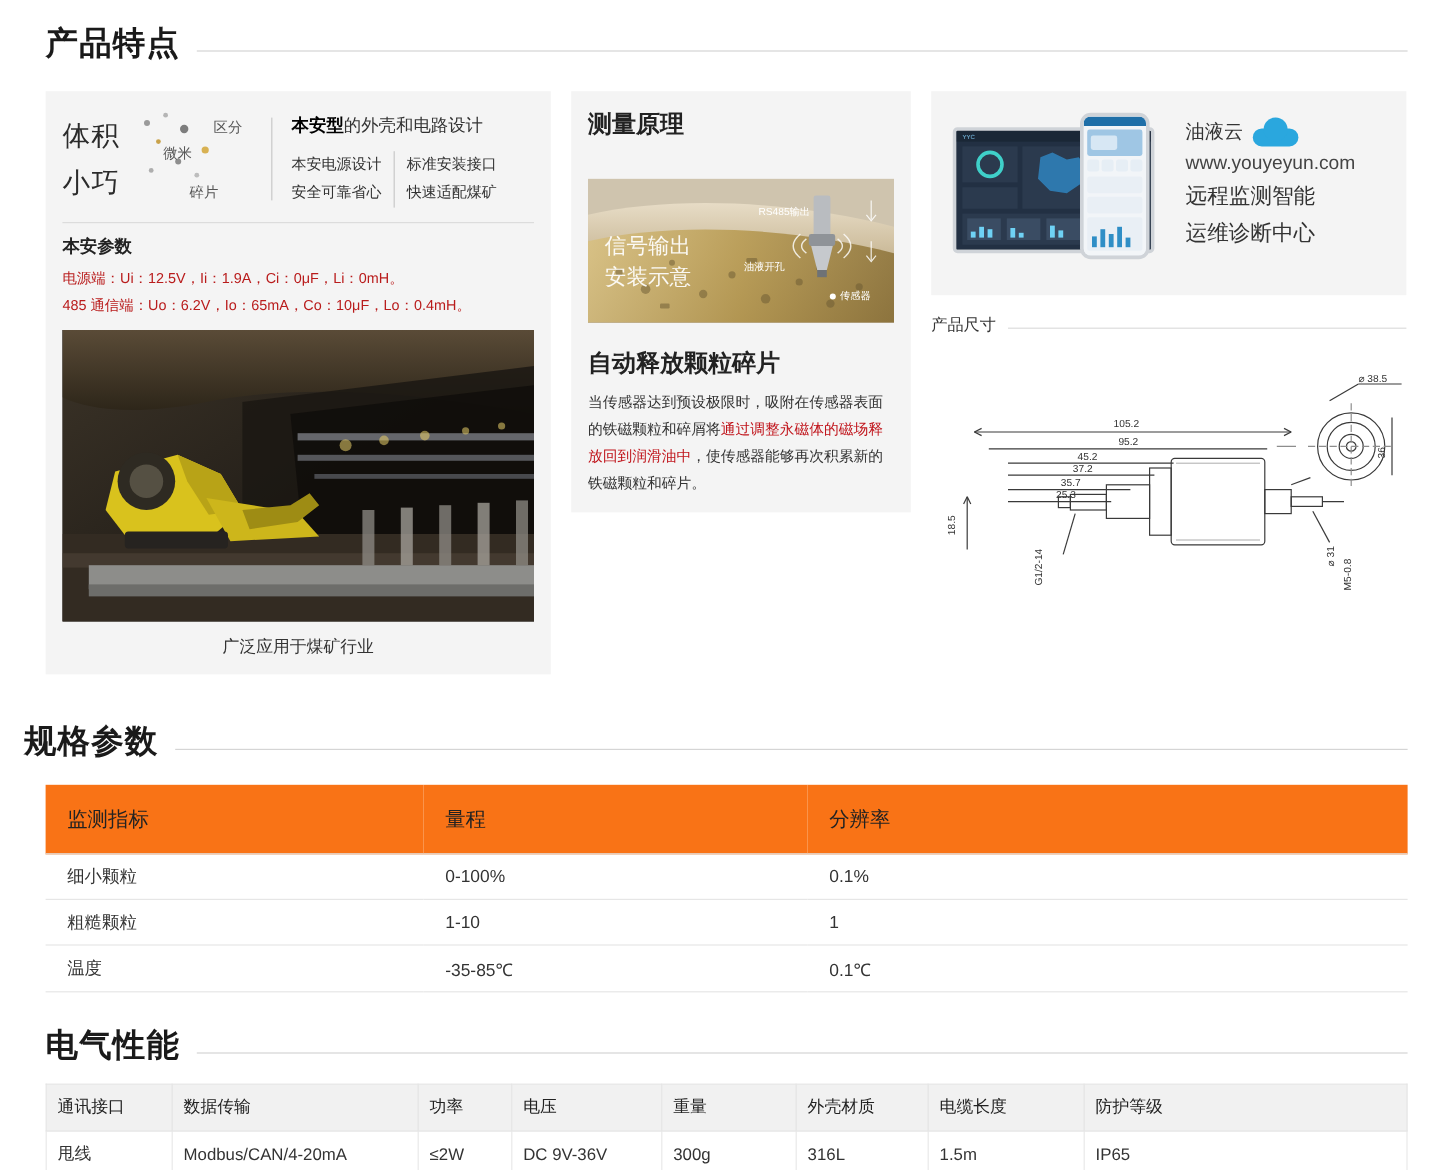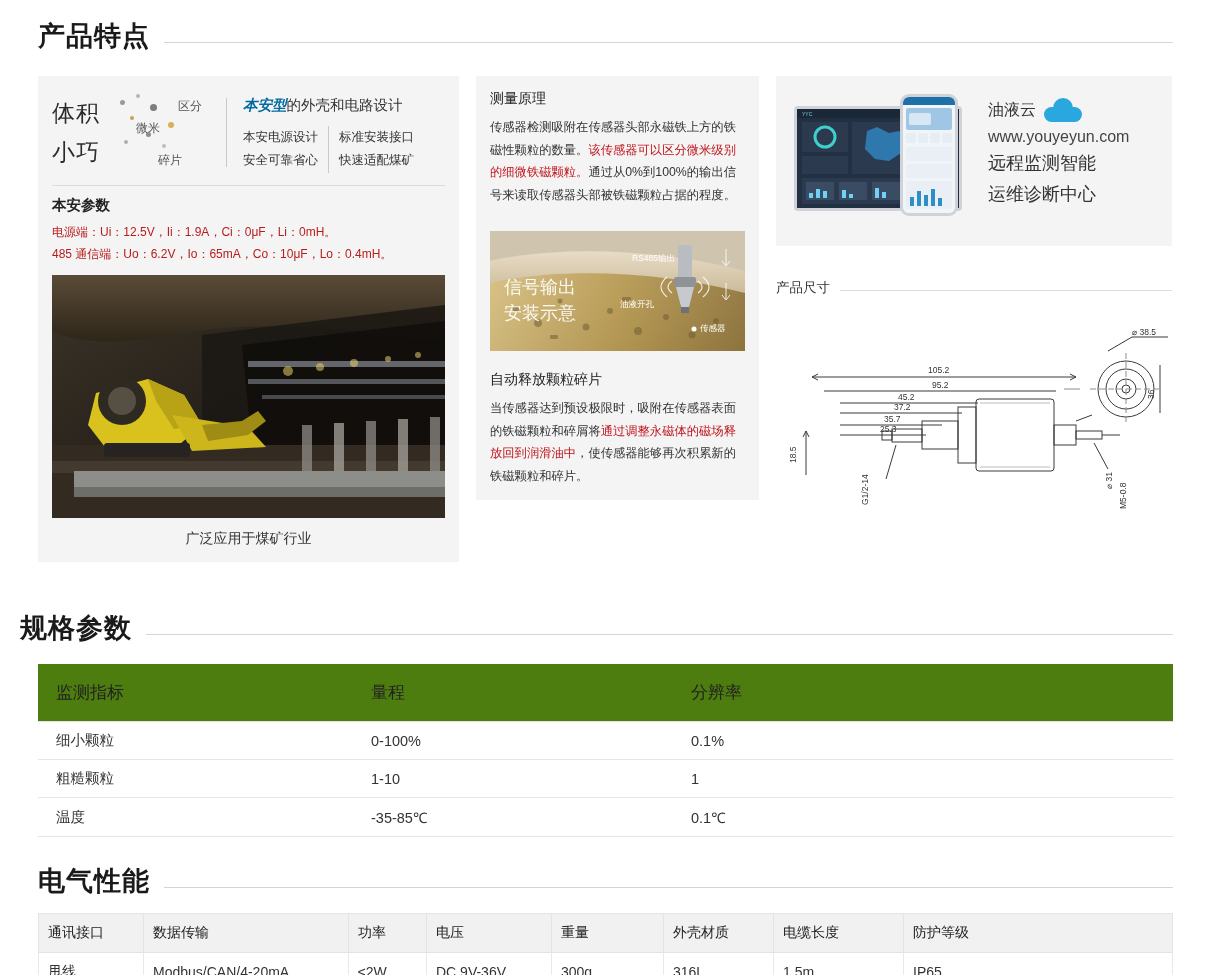--- a/index.html
+++ b/index.html
@@ -28,71 +28,71 @@
   .card-c { width: 396px; background: transparent; }
 
   
   .a-top { display:flex; padding: 16px 14px 10px 14px; gap: 6px; }
   .a-big { font-size: 23px; line-height: 1.5; color:#2b2b2b; letter-spacing:1px; padding-top:4px;}
   .dots { position:relative; width: 110px; height: 70px; font-size: 12px; color:#555; }
   .dots .lbl { position:absolute; white-space:nowrap; }
   .dots .d { position:absolute; border-radius:50%; }
   .a-divider { width:1px; background:#c9c9c9; margin: 6px 10px 6px 4px; }
   .a-right { font-size: 12.5px; color:#333; line-height:1.9; }
-  .a-right .red { color:#0369a1; font-weight:bold;font-style:italic; }
+  .a-right .red { color:#000000; font-weight:bold; }
   .a-right .title { font-size: 14.5px; margin-bottom: 6px; }
   .a-cols { display:flex; gap:10px; }
   .a-cols .vl { width:1px; background:#c9c9c9; }
 
   .hr-thin { height:1px; background:#dcdcdc; margin: 2px 14px 0 14px; }
 
   .a-params { padding: 10px 14px 10px 14px; }
   .a-params .h { font-size: 14.5px; font-weight:bold; margin-bottom:6px; color:#222; }
   .a-params .l { font-size: 12px; color:#b91c1c; line-height:1.85; }
 
   .photo-wrap { padding: 0 14px; }
   .photo {
     width: 393px; height: 243px;
     background: #2a241d;
     position:relative; overflow:hidden;
   }
   .caption { text-align:center; font-size:14px; color:#333; padding: 12px 0 14px 0; }
 
   
   .b-pad { padding: 14px 14px 12px 14px; }
-  .b-h { font-size:14px; font-weight:normal; margin-bottom:8px; }
+  .b-h { font-size:20px; font-weight:bold; margin-bottom:8px; }
   .b-p { font-size:12.3px; line-height:1.85; color:#333; }
   .b-p .red { color:#c0141b; }
   .b-img { width:255px; height:120px; margin: 12px 14px 0 14px; position:relative; overflow:hidden; background:#d8cdbd; }
   .b-img .ov { position:absolute; font-size:18px; color:#fff; opacity:.92; }
   .b-img .sm { position:absolute; font-size:8.5px; color:#fff; }
 
   
   .c-top { width:396px; height:170px; background:#f4f4f4; position:relative; overflow:hidden; display:flex; }
   .c-screens { width: 212px; position:relative; }
   .laptop { position:absolute; left:18px; top:30px; width:168px; height:105px; background:#2f3a4a; border:3px solid #cfd3d8; border-radius:4px; overflow:hidden; }
   .phone { position:absolute; left:124px; top:18px; width:58px; height:122px; background:#e9edf2; border:3px solid #cfd3d8; border-radius:9px; overflow:hidden; }
   .c-right { padding-top: 22px; }
   .c-brand { display:flex; align-items:center; gap:8px; font-size:16px; color:#333; }
   .cloud { width:38px; height:24px; position:relative; }
   .cloud:before { content:""; position:absolute; left:0; top:9px; width:38px; height:15px; background:#2aa7de; border-radius:9px; }
   .cloud:after { content:""; position:absolute; left:9px; top:0; width:20px; height:20px; background:#2aa7de; border-radius:50%; }
   .c-url { font-size:16px; color:#444; margin-top:6px; }
   .c-lines { font-size:18px; color:#333; line-height:1.5; margin-top:4px; }
 
-  .c-dimhead { display:flex; align-items:center; gap:10px; margin-top: 33px; text-align: right; }
+  .c-dimhead { display:flex; align-items:center; gap:10px; margin-top: 16px; text-align: right; }
   .c-dimhead .t { font-size:13.5px; color:#333; white-space:nowrap; }
   .c-dimhead .rule { flex:1; height:1px; background:#dcdcdc; position:relative; top:2px;}
   .dim-wrap { margin-top: 6px; height: 230px; position:relative; }
 
   
   .tbl-wrap { padding: 18px 38px 0 38px; }
   table { border-collapse: collapse; width: 100%; }
   .t1 { font-size: 14.5px; }
-  .t1 th { background:#4d7c0f; text-align:left; font-weight:normal; color:#222; padding: 17px 18px; font-size:17px; border-bottom:1px solid #e0e0e0;}
+  .t1 th { background:#f97316; text-align:left; font-weight:normal; color:#222; padding: 17px 18px; font-size:17px; border-bottom:1px solid #e0e0e0;}
   .t1 td { padding: 9px 18px; font-size:14.5px; border-bottom:1px solid #e6e6e6; color:#333; }
   .t1 th:nth-child(1), .t1 td:nth-child(1) { width: 315px; }
   .t1 th:nth-child(2), .t1 td:nth-child(2) { width: 320px; }
 
   .t2 { font-size:14px; }
   .t2 th { background:#f1f1f1; font-weight:normal; text-align:left; padding: 10px 9px; border:1px solid #e4e4e4; color:#222; }
   .t2 td { padding: 10px 9px; border:1px solid #e9e9e9; color:#333; }
 </style>
 </head>
 <body>
@@ -210,23 +210,20 @@
             <path d="M0 0 H393 V243 H0 Z" fill="none"></path>
           </svg>
         </div>
       </div>
       <div class="caption">广泛应用于煤矿行业</div>
     </div>
 
     <div class="card card-b">
       <div class="b-pad">
         <div class="b-h">测量原理</div>
-        <div class="b-p">
-          <span>传感器检测吸附在传感器头部永磁铁上方的铁磁性颗粒的数量。</span><span class="red">该传感器可以区分微米级别的细微铁磁颗粒。</span><span>通过从0%到100%的输出信号来读取传感器头部被铁磁颗粒占据的程度。</span>
-        </div>
       </div>
 
       <div class="b-img">
         <svg width="255" height="120" viewBox="0 0 255 120">
           <defs>
             <linearGradient id="pipe" x1="0" y1="0" x2="0" y2="1">
               <stop offset="0" stop-color="#e7dcc6"></stop>
                 <stop offset=".45" stop-color="#c9b896"></stop>
                 <stop offset="1" stop-color="#8e7c5c"></stop>
             </linearGradient>
@@ -435,21 +432,21 @@
             <text x="374" y="92" transform="rotate(-90 378 92)">36</text>
             <text x="330" y="180" transform="rotate(-90 336 180)">⌀ 31</text>
             <text x="86" y="196" transform="rotate(-90 92 196)">G1/2-14</text>
             <text x="344" y="200" transform="rotate(-90 350 200)">M5-0.8</text>
           </g>
         </svg>
       </div>
     </div>
   </div>
 
-  <div class="sec-head" style="margin-top:48px;padding-left:20px;">
+  <div class="sec-head" style="margin-top:38px;padding-left:20px;">
     <div class="t">规格参数</div>
     <div class="rule"></div>
   </div>
 
   <div class="tbl-wrap">
     <table class="t1">
       <thead>
         <tr>
           <th>监测指标</th>
           <th>量程</th>

